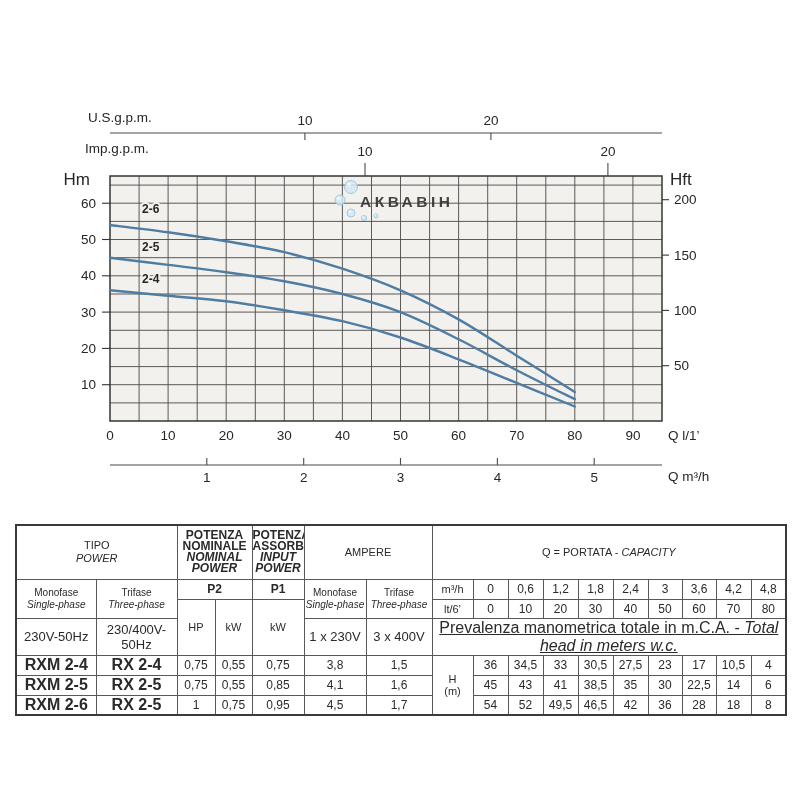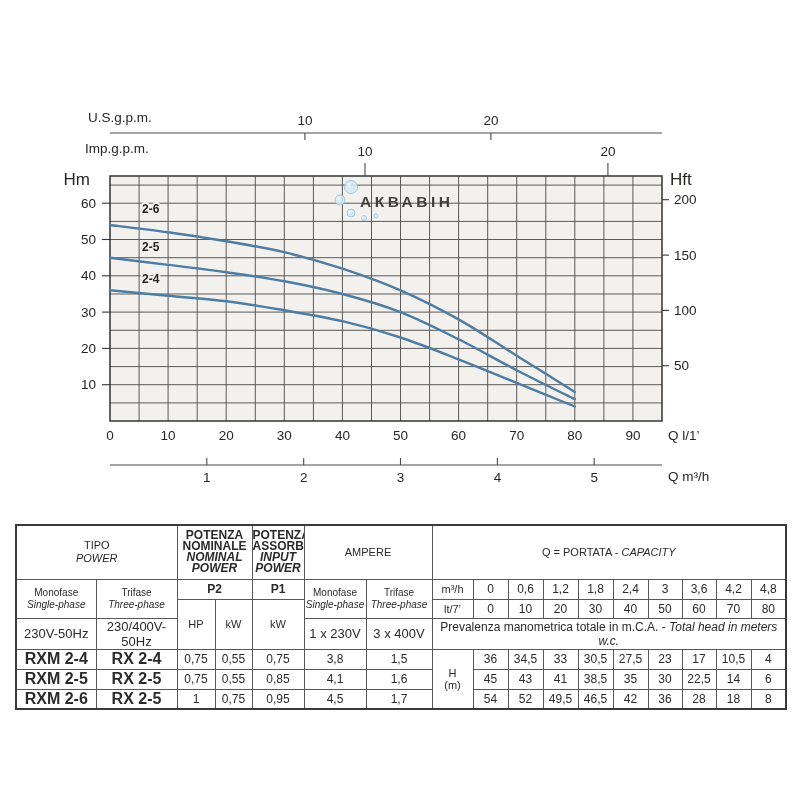--- a/index.html
+++ b/index.html
@@ -17,21 +17,21 @@
   .t-big{font-size:11px;}
   .t-big .l{display:block;line-height:13px;}
   .t-small{font-size:12px;font-weight:bold;}
   .t-small .l{display:block;line-height:11px;}
   .t-sub{font-size:10px;}
   .t-sub .l{display:block;line-height:12px;}
   .t-volt{font-size:13px;margin-left:28px;}
   .t-data{font-size:12px;}
   .t-unit{font-size:11px;}
   .t-model{font-size:16px;font-weight:bold;}
-  .t-prev{font-size:12px;}
+  .t-prev{font-size:16px;text-decoration:underline;}
   .t-hm{font-size:11px;}
   .t-hm .l{display:block;line-height:12px;}
   .t-bold{font-weight:bold;margin-left:39px;}
   .it{font-style:italic;}
 </style>
 </head>
 <body>
 
 <div id="stage">
 
@@ -241,21 +241,21 @@
       <td class="t-data">3</td>
       <td class="t-data">3,6</td>
       <td class="t-data">4,2</td>
       <td class="t-data">4,8</td>
     </tr>
 
     <tr class="r2">
       <td rowspan="2" class="t-unit">HP</td>
       <td rowspan="2" class="t-unit">kW</td>
       <td rowspan="2" class="t-unit">kW</td>
-      <td class="t-unit">lt/7’</td>
+      <td class="t-unit">lt/6’</td>
       <td class="t-data">0</td>
       <td class="t-data">10</td>
       <td class="t-data">20</td>
       <td class="t-data">30</td>
       <td class="t-data">40</td>
       <td class="t-data">50</td>
       <td class="t-data">60</td>
       <td class="t-data">70</td>
       <td class="t-data">80</td>
     </tr>

